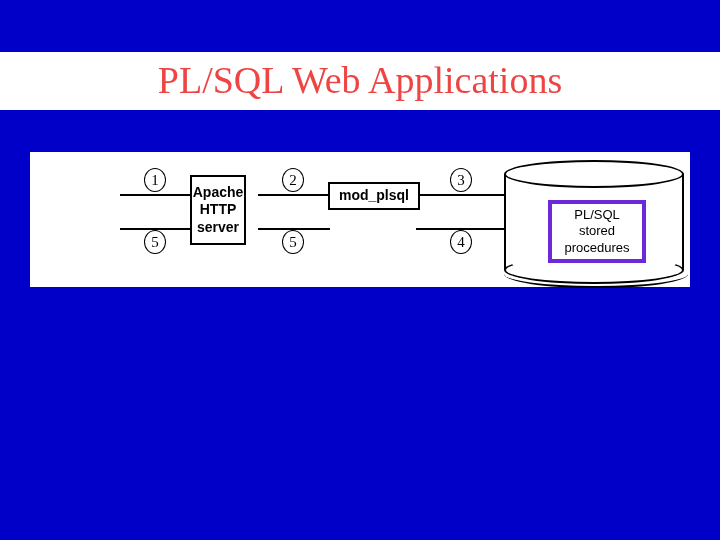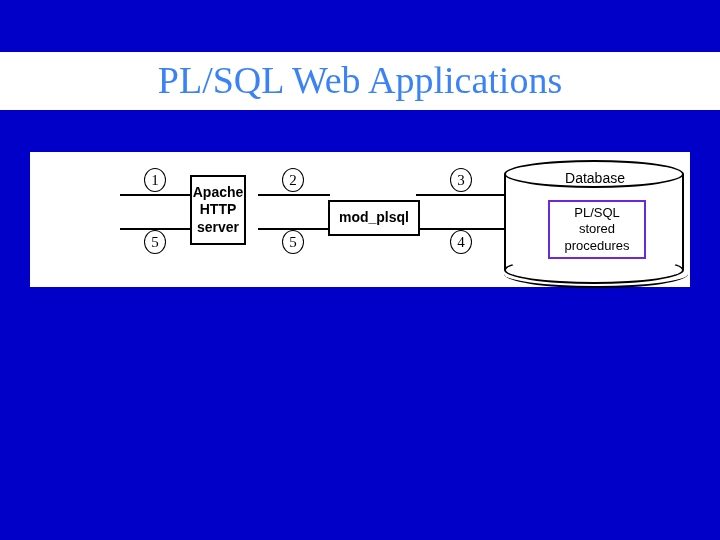--- a/index.html
+++ b/index.html
@@ -9,21 +9,21 @@
     font-family: Georgia, 'Times New Roman', serif;
     position: relative;
   }
   .title {
     position: absolute;
     top: 52px;
     left: 0;
     width: 100%;
     text-align: center;
     font-size: 38px;
-    color: #3b82f6;
+    color: #ef4444;
     background: #fff;
     padding: 6px 0 8px 0;
     font-weight: normal;
   }
   .diagram-panel {
     position: absolute;
     top: 152px;
     left: 30px;
     width: 660px;
     height: 135px;
@@ -114,21 +114,21 @@
     text-align: center;
     font-family: Verdana, Arial, sans-serif;
     font-size: 14px;
     z-index: 5;
   }
   .db-box {
     position: absolute;
     left: 44px;
     top: 40px;
     width: 98px;
-    border: 2px solid #6d28d9;
+    border: 4px solid #6d28d9;
     background: #fff;
     font-family: Verdana, Arial, sans-serif;
     font-size: 13px;
     text-align: center;
     line-height: 1.25;
     padding: 3px 2px;
     z-index: 6;
   }
 </style>
 </head>
@@ -143,34 +143,33 @@
   <div class="hline" style="left:228px; top:42px; width:72px;"></div>
   <div class="hline" style="left:228px; top:76px; width:72px;"></div>
   <div class="hline" style="left:386px; top:42px; width:94px;"></div>
   <div class="hline" style="left:386px; top:76px; width:94px;"></div>
 
 
   <div class="box" style="left:160px; top:23px; width:56px; height:70px;">
     <span>Apache<br>HTTP<br>server</span>
   </div>
 
-  <div class="box" style="left:298px; top:48px; width:92px; height:36px;">
+  <div class="box" style="left:298px; top:30px; width:92px; height:28px;">
     <span>mod_plsql</span>
   </div>
 
   <div class="step" style="left:114px; top:16px;">1</div>
   <div class="step" style="left:114px; top:78px;">5</div>
   <div class="step" style="left:252px; top:16px;">2</div>
   <div class="step" style="left:252px; top:78px;">5</div>
   <div class="step" style="left:420px; top:16px;">3</div>
   <div class="step" style="left:420px; top:78px;">4</div>
 
   <div class="db">
     <div class="body"></div>
     <div class="ell-bot"></div>
     <div class="ell-top"></div>
-    <div class="db-label">Database</div>
     <div class="db-box">
       <span>PL/SQL<br>stored<br>procedures</span>
     </div>
   </div>
 
 </div>
 
 </body></html>

